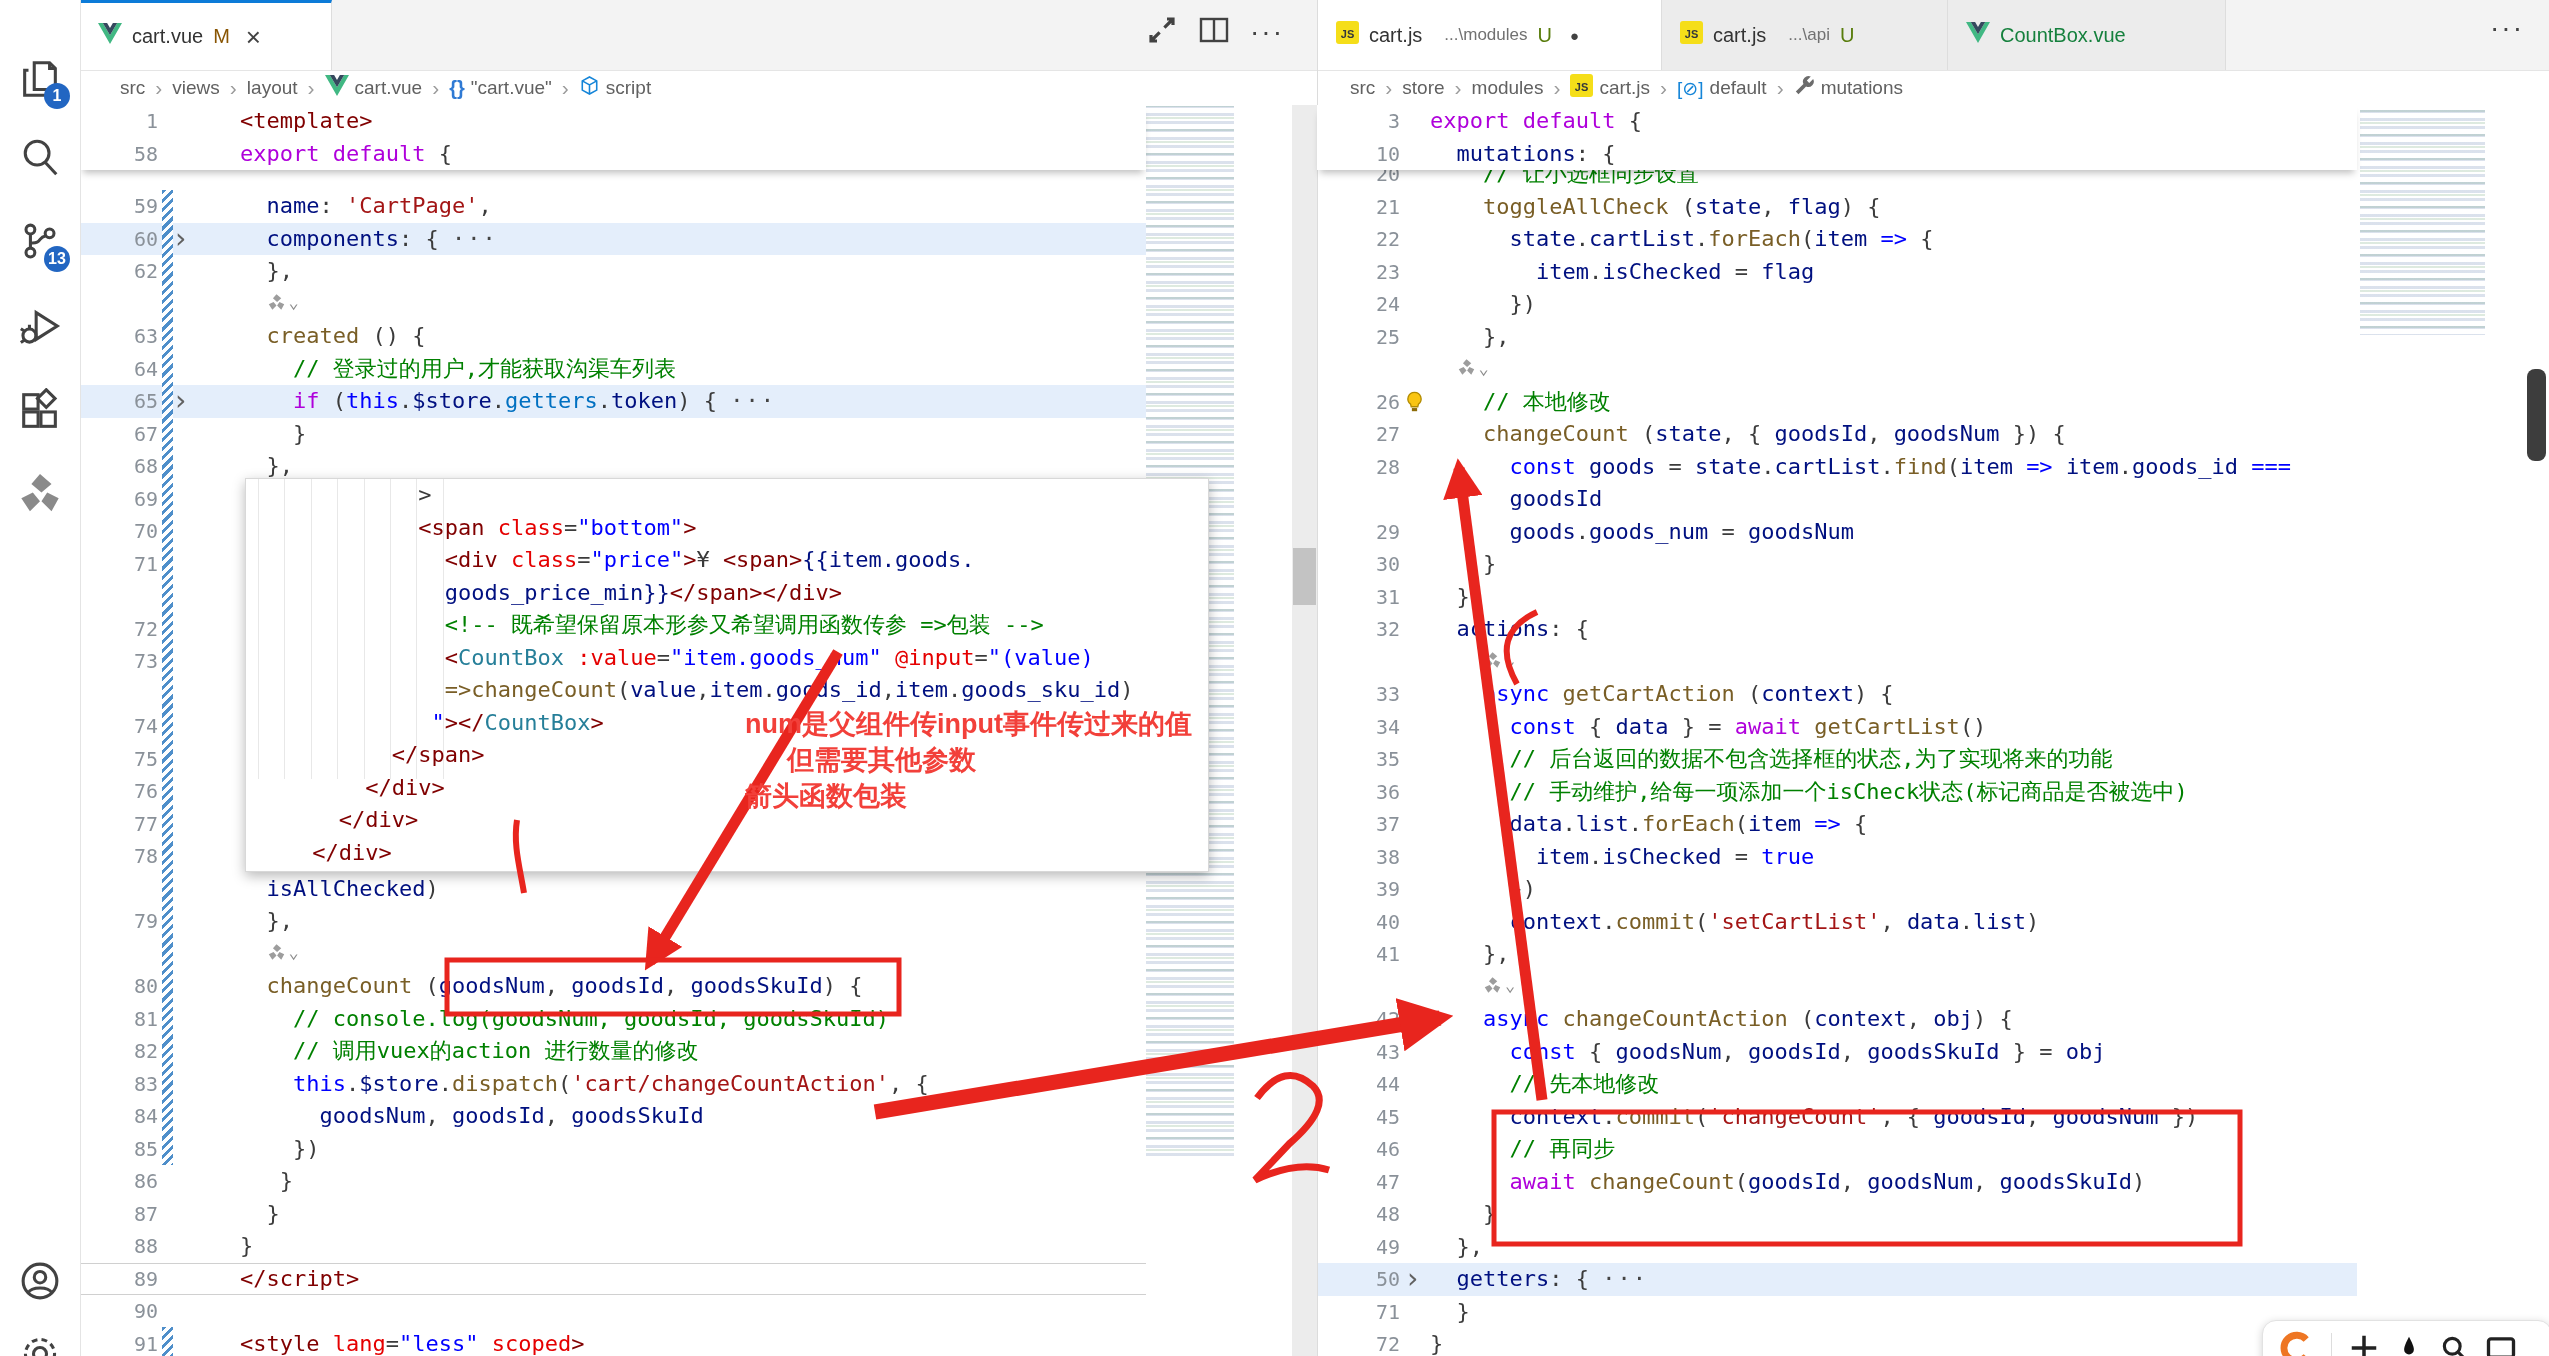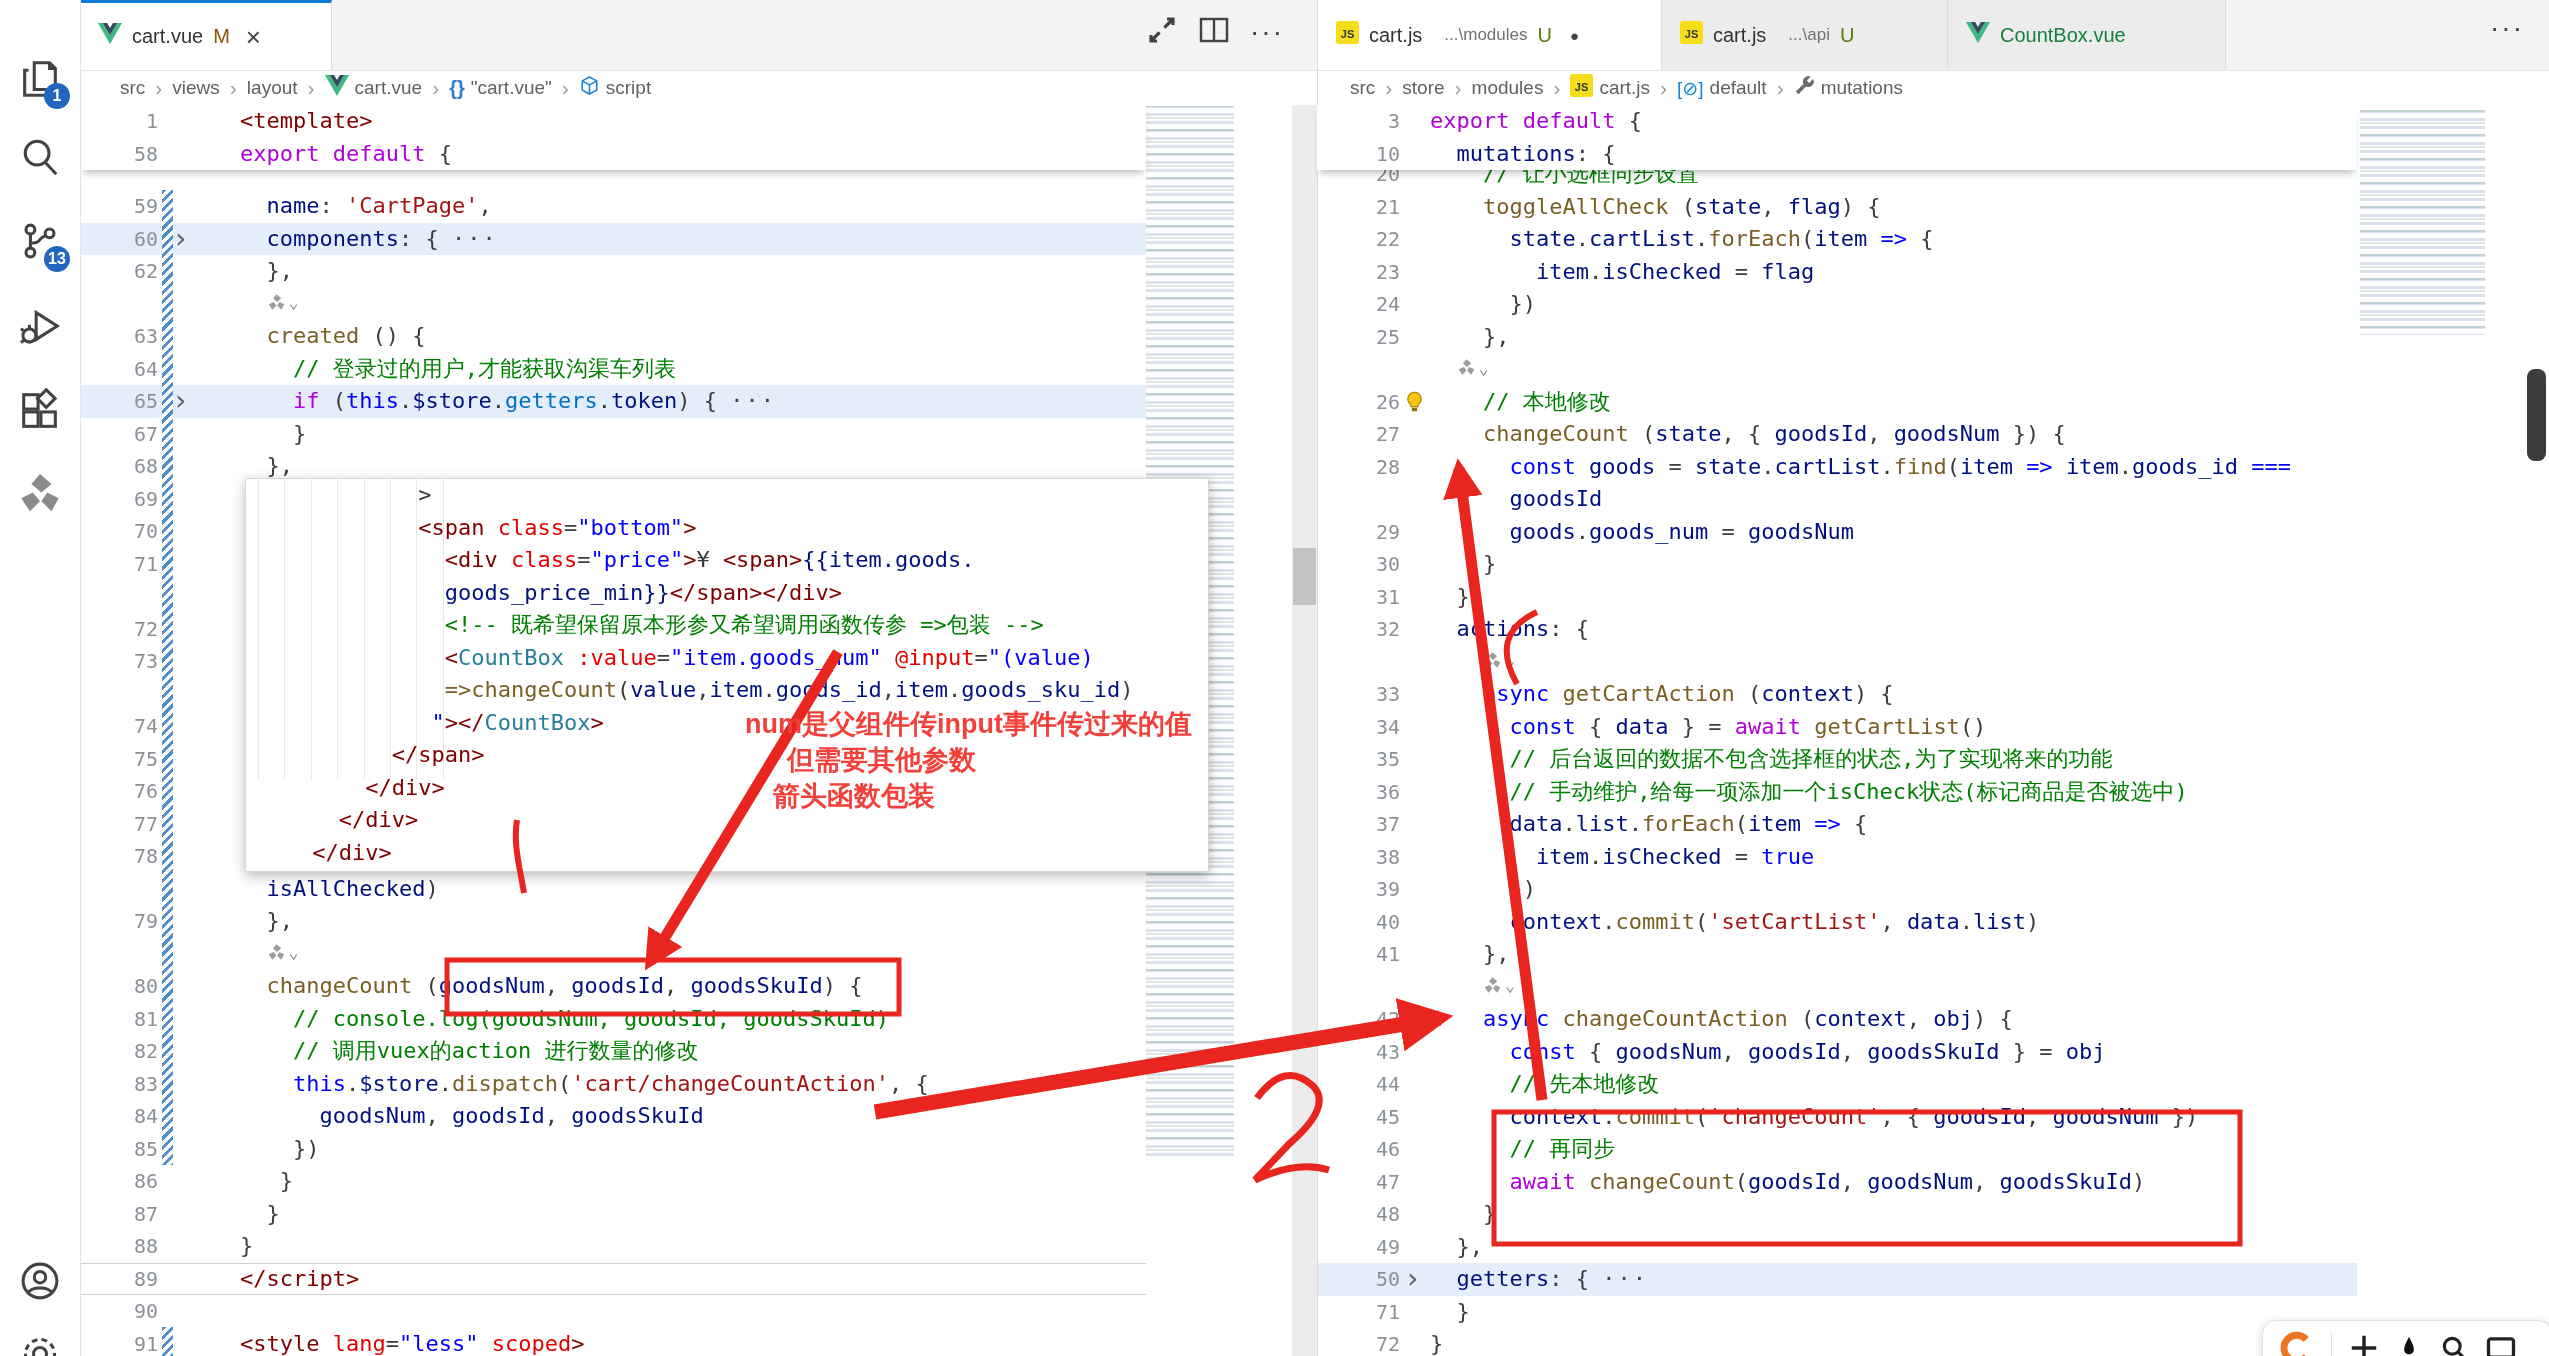--- a/index.html
+++ b/index.html
@@ -391,21 +391,21 @@
   <line x1="875" y1="1112" x2="1440" y2="1018" stroke="#e8251e" stroke-width="15" marker-end="url(#ah)"></line>
   <line x1="1542" y1="1100" x2="1459" y2="468" stroke="#e8251e" stroke-width="11" marker-end="url(#ah)"></line>
   <path d="M1537 612 q-48 22 -20 72" stroke="#e8251e" stroke-width="6" fill="none"></path>
   <path d="M1257 1098 q28 -38 56 -12 q20 20 -24 58 l-34 36 q42 -20 74 -10" stroke="#e8251e" stroke-width="7" fill="none"></path>
   <rect x="447" y="960" width="452" height="54" stroke="#e8251e" stroke-width="5" fill="none"></rect>
   <rect x="1494" y="1112" width="746" height="132" stroke="#e8251e" stroke-width="5" fill="none"></rect>
 </svg>
 
 <div class="red-note" style="left:745px;top:706px;">num是父组件传input事件传过来的值</div>
 <div class="red-note" style="left:787px;top:742px;">但需要其他参数</div>
-<div class="red-note" style="left:773px;top:778px;text-align:center;">箭头函数包装</div>
+<div class="red-note" style="left:745px;top:778px;text-align:center;">箭头函数包装</div>
 
 <div id="float-toolbar">
   <span>
     <svg width="34" height="34" viewBox="0 0 20 20" fill="none" stroke="#ee7623" stroke-width="4">
         <path d="M16 5a7.5 7.5 0 1 0 0 10"></path>
       </svg>
   </span>
   <span class="ft-div"></span>
   <span><svg width="28" height="28" viewBox="0 0 16 16" stroke="#222" stroke-width="2" fill="none">
         <path d="M8 1v14M1 8h14"></path>

